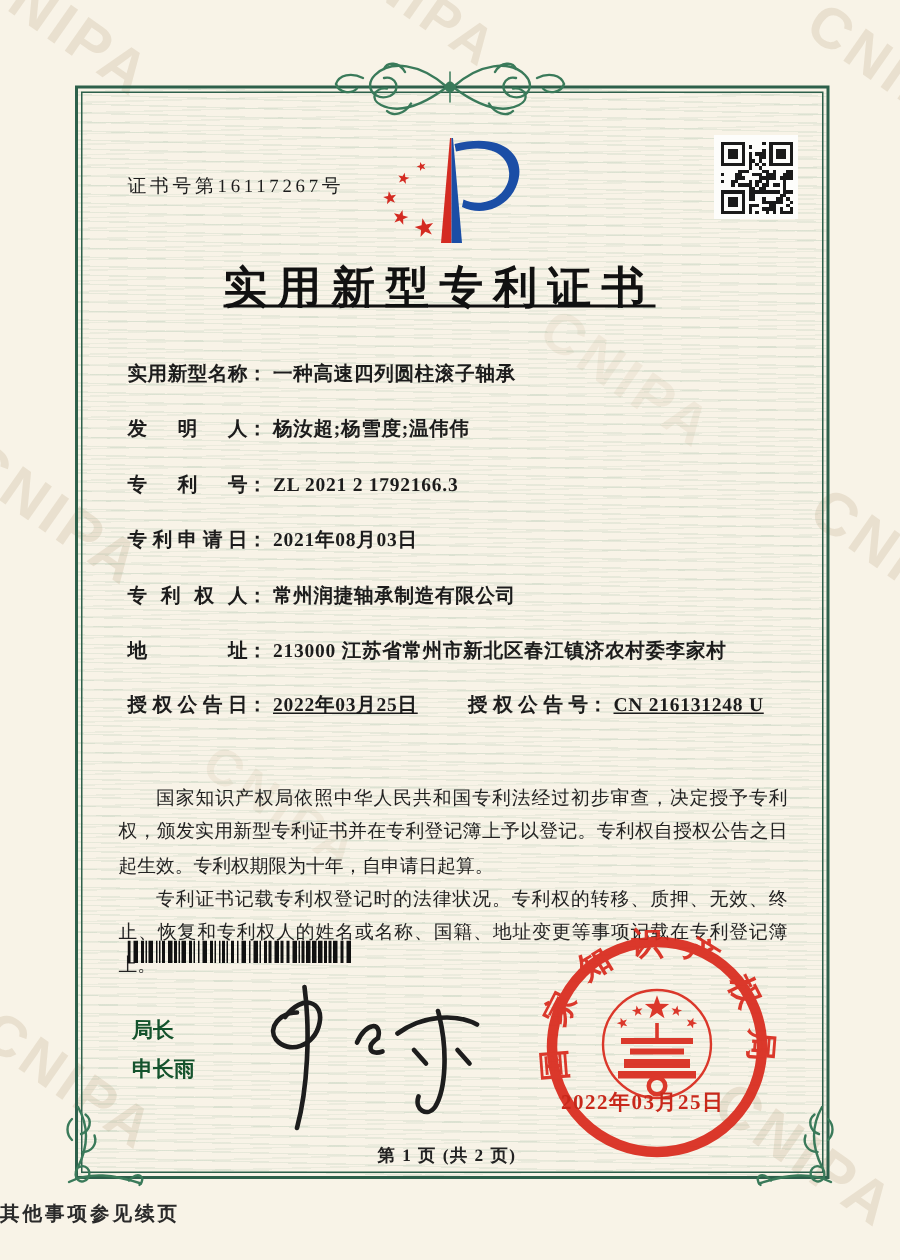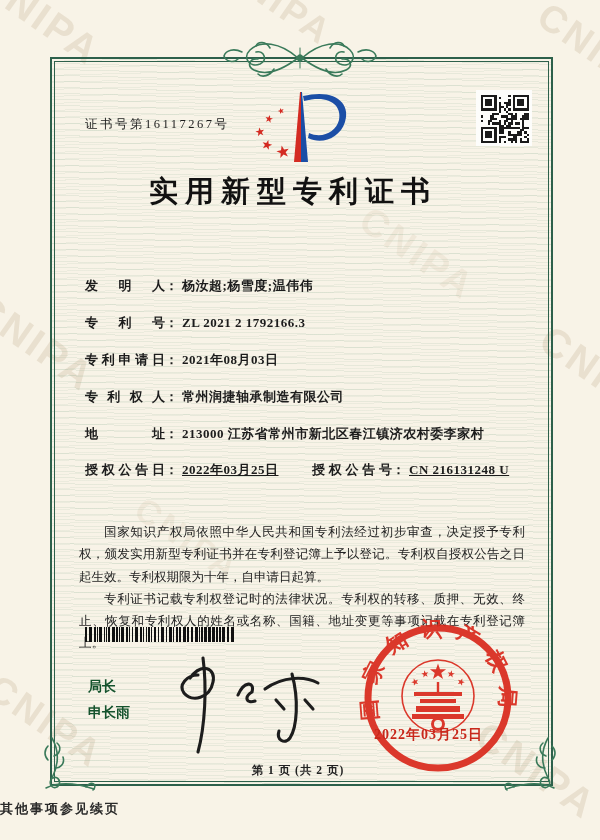--- a/index.html
+++ b/index.html
@@ -28,21 +28,21 @@
       repeating-linear-gradient(-1.5deg, rgba(124,166,136,0.10) 0 1px, transparent 1px 7px);
   }
   .frame::after{content:"";position:absolute;inset:2px;border:1px solid #2d604b;pointer-events:none;}
   .orn{position:absolute;color:#3a7a5a;}
   
   .certno{position:absolute;left:85px;top:96px;font-size:12.5px;letter-spacing:2.5px;font-weight:400;margin-top:20px;}
   .qrbox{position:absolute;left:476px;top:90px;width:56px;height:56px;background:#fdfdfb;
          display:flex;align-items:center;justify-content:center;}
   .logo{position:absolute;left:248px;top:88px;}
   .title{position:absolute;left:0;top:172px;width:586px;text-align:center;
-         font-size:29px;font-weight:700;letter-spacing:7px;color:#111;}
+         font-size:29px;font-weight:700;letter-spacing:7px;color:#111;text-decoration:underline;}
   .fieldrow{position:absolute;left:85px;font-size:13px;font-weight:600;white-space:nowrap;}
   .flabel{display:inline-block;width:80px;text-align:justify;text-align-last:justify;vertical-align:top;}
   .fcolon{display:inline-block;margin-right:4px;}
   .fvalue{letter-spacing:0.5px;}
   .frow2{position:absolute;font-size:13px;font-weight:600;white-space:nowrap;text-decoration:underline;}
   .paras{position:absolute;left:79px;top:486px;width:446px;font-size:12.5px;line-height:1.78;
          text-align:justify;color:#222;font-weight:500;margin-top:35px;}
   .paras p{margin:0;text-indent:2em;}
   .barcode{position:absolute;left:85px;top:627px;width:152px;height:15px;}
   .signer{position:absolute;left:88px;top:674px;font-family:"Liberation Sans","DejaVu Sans",sans-serif;
@@ -355,20 +355,23 @@
       <polygon points="46,74 52,4 53,4 53,74"></polygon>
     </g>
     <g fill="#1b4ea6">
       <polygon points="53,4 54,4 60,74 53,74"></polygon>
       <path d="M55,8 C88,0 103,16 97,34 C92,50 74,57 60,50 L61,45 C74,51 88,44 91,32 C94,18 82,6 56,13 Z"></path>
     </g>
   </svg>
 
   <div class="title">实用新型专利证书</div>
 
+  <div class="fieldrow" style="top:240px">
+    <span class="flabel">实用新型名称</span><span class="fcolon">：</span><span class="fvalue">一种高速四列圆柱滚子轴承</span>
+  </div>
   <div class="fieldrow" style="top:277px">
     <span class="flabel">发明人</span><span class="fcolon">：</span><span class="fvalue">杨汝超;杨雪度;温伟伟</span>
   </div>
   <div class="fieldrow" style="top:314px">
     <span class="flabel">专利号</span><span class="fcolon">：</span><span class="fvalue">ZL 2021 2 1792166.3</span>
   </div>
   <div class="fieldrow" style="top:351px">
     <span class="flabel">专利申请日</span><span class="fcolon">：</span><span class="fvalue">2021年08月03日</span>
   </div>
   <div class="fieldrow" style="top:388px">

